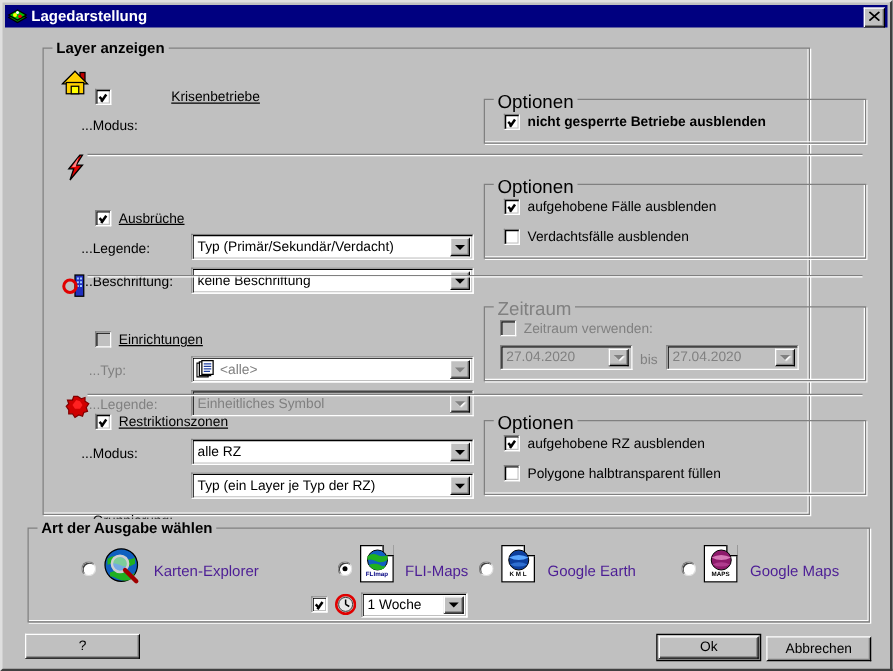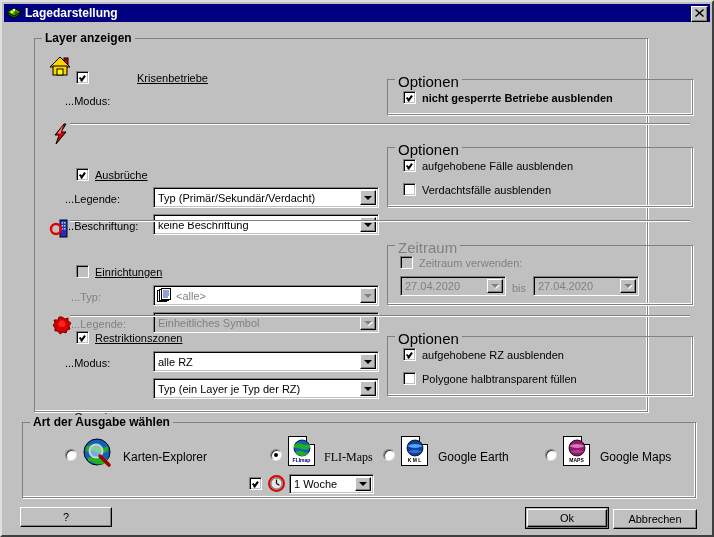--- a/index.html
+++ b/index.html
@@ -140,21 +140,21 @@
     background: #000;
   }
 
   .lbl {
     position: absolute;
     white-space: nowrap;
     font-size: 11px;
   }
   .lbl.disabled { color: #808080; }
   .lbl.underline { text-decoration: underline; }
-  .lbl.blue { color: #000000; }
+  .lbl.blue { color: #4c1d95; }
 
   .combo {
     position: absolute;
     box-sizing: border-box;
     background: #ffffff;
     border-top: 1px solid #808080;
     border-left: 1px solid #808080;
     border-right: 1px solid #ffffff;
     border-bottom: 1px solid #ffffff;
     box-shadow: inset 1px 1px 0 #000000, inset -1px -1px 0 #c0c0c0;
@@ -463,21 +463,21 @@
     </div>
     <div class="fileicon" style="left:265px; top:13px;">
       <span class="corner"></span>
       <svg width="21" height="18" viewBox="0 0 21 18" style="position:absolute;left:3px;top:2px;">
         <circle cx="10" cy="9" r="8" fill="#1060c0" stroke="#000" stroke-width="0.8"></circle>
         <path d="M2,6 Q6,3 10,5 Q14,7 18,5 L18,9 Q13,12 9,10 Q5,8 2,9 Z" fill="#20b020"></path>
         <path d="M3,13 Q8,11 12,13 Q15,15 17,13 L15,16 Q10,18 6,16 Z" fill="#20b020"></path>
       </svg>
       <span class="tag" style="color:#000080;">FLImap</span>
     </div>
-    <span class="lbl blue" style="left:301px; top:27px; font-size:12px;font-family:Liberation Serif, serif;">FLI-Maps</span>
+    <span class="lbl blue" style="left:301px; top:27px; font-size:12px;">FLI-Maps</span>
 
     <div class="cb" style="left:226px; top:54px;">
       <span class="tick"></span>
     </div>
     <span class="icon" style="left:245px; top:52px;">
       <svg width="17" height="17" viewBox="0 0 17 17">
         <circle cx="8.5" cy="8.5" r="7.5" fill="none" stroke="#e00000" stroke-width="2"></circle>
         <circle cx="8.5" cy="8.5" r="5.6" fill="#e8e8e8" stroke="#404040" stroke-width="0.8"></circle>
         <path d="M8.5,8.5 L8.5,4.6 M8.5,8.5 L11.4,10.2" stroke="#000" stroke-width="1.2"></path>
       </svg>

